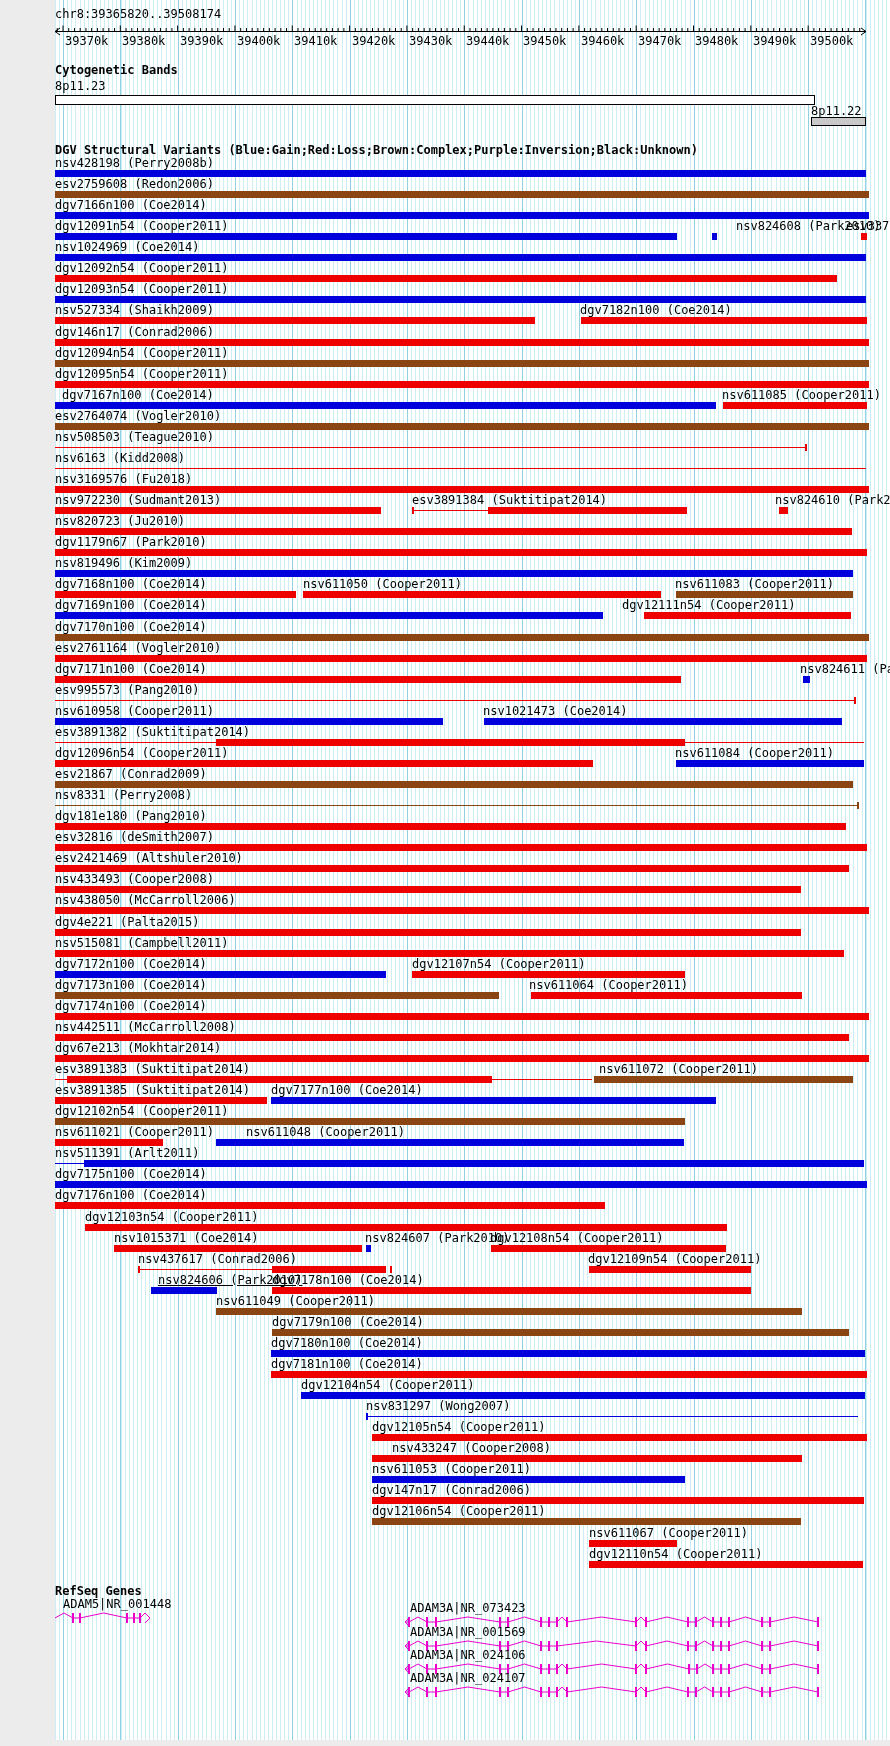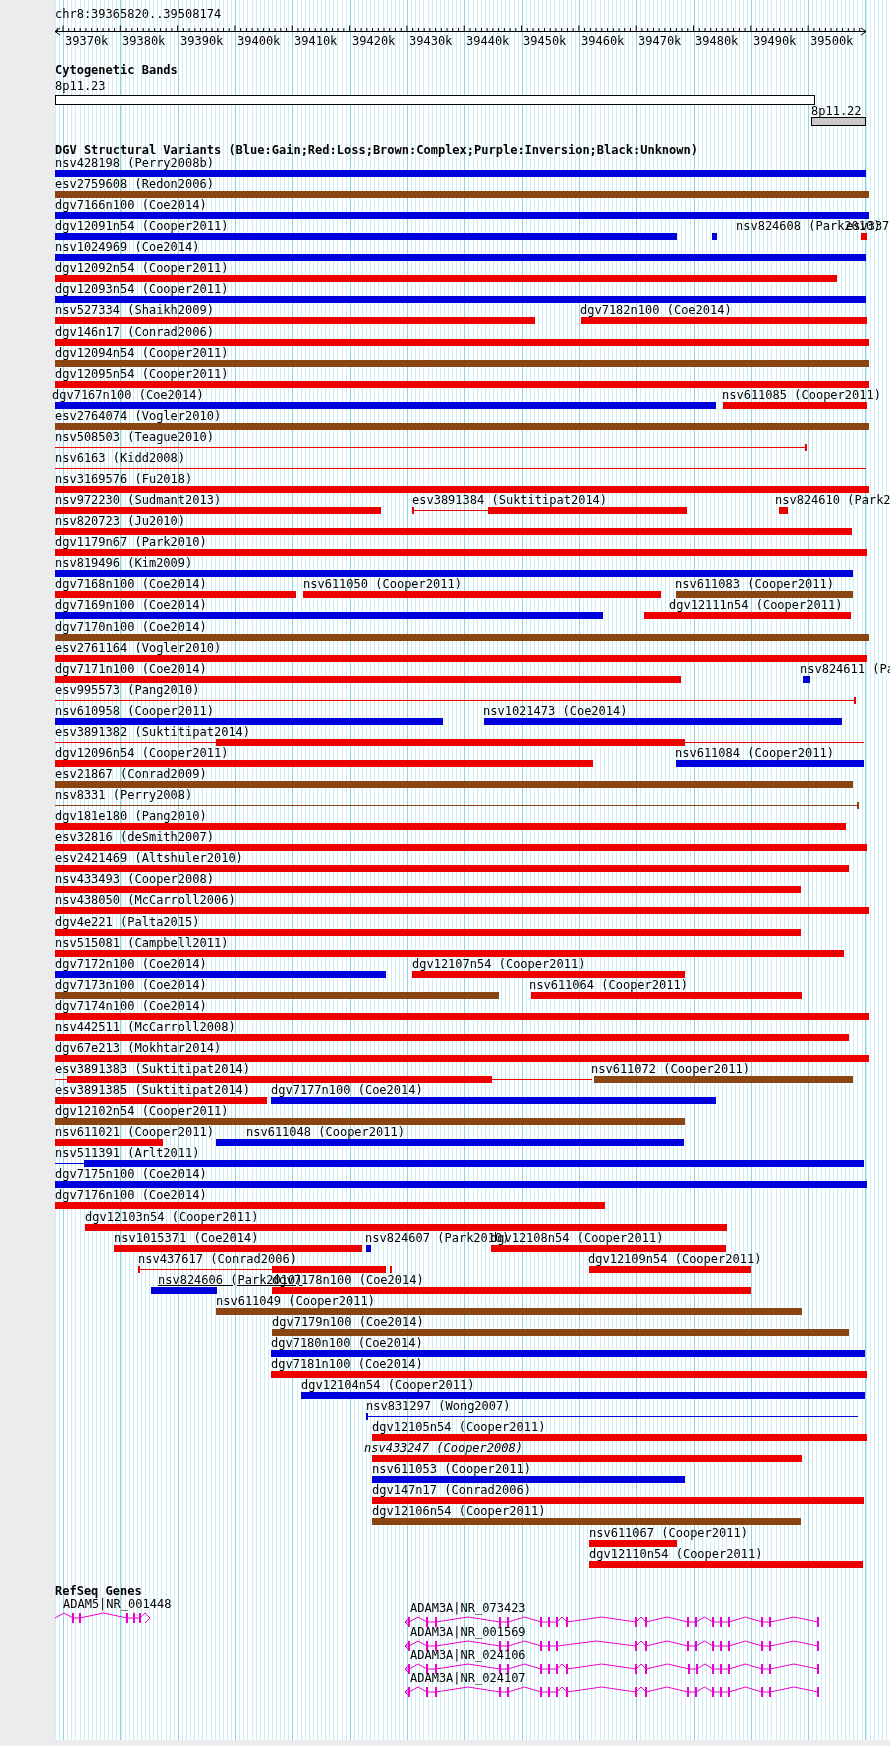--- a/index.html
+++ b/index.html
@@ -221,21 +221,21 @@
       <div class="lbl" style="left: 55px; top: 304px;">nsv527334 (Shaikh2009)</div>
       <div class="lbl" style="left: 580px; top: 304px;">dgv7182n100 (Coe2014)</div>
       <div class="seg" style="left: 55px; top: 317px; width: 480px; height: 7px; background: rgb(238, 0, 0);"></div>
       <div class="seg" style="left: 581px; top: 317px; width: 286px; height: 7px; background: rgb(238, 0, 0);"></div>
       <div class="lbl" style="left: 55px; top: 326px;">dgv146n17 (Conrad2006)</div>
       <div class="seg" style="left: 55px; top: 339px; width: 814px; height: 7px; background: rgb(238, 0, 0);"></div>
       <div class="lbl" style="left: 55px; top: 347px;">dgv12094n54 (Cooper2011)</div>
       <div class="seg" style="left: 55px; top: 360px; width: 814px; height: 7px; background: rgb(139, 69, 19);"></div>
       <div class="lbl" style="left: 55px; top: 368px;">dgv12095n54 (Cooper2011)</div>
       <div class="seg" style="left: 55px; top: 381px; width: 814px; height: 7px; background: rgb(238, 0, 0);"></div>
-      <div class="lbl" style="left: 52px; top: 389px;">dgv7167n100 (Coe2014)</div>
+      <div class="lbl" style="left: 62px; top: 389px;">dgv7167n100 (Coe2014)</div>
       <div class="lbl" style="left: 722px; top: 389px;">nsv611085 (Cooper2011)</div>
       <div class="seg" style="left: 55px; top: 402px; width: 661px; height: 7px; background: rgb(0, 0, 221);"></div>
       <div class="seg" style="left: 723px; top: 402px; width: 144px; height: 7px; background: rgb(238, 0, 0);"></div>
       <div class="lbl" style="left: 55px; top: 410px;">esv2764074 (Vogler2010)</div>
       <div class="seg" style="left: 55px; top: 423px; width: 814px; height: 7px; background: rgb(139, 69, 19);"></div>
       <div class="lbl" style="left: 55px; top: 431px;">nsv508503 (Teague2010)</div>
       <div class="seg" style="left: 55px; top: 447px; width: 752px; height: 1px; background: rgb(238, 0, 0);"></div>
       <div class="seg" style="left: 805px; top: 444px; width: 2px; height: 7px; background: rgb(238, 0, 0);"></div>
       <div class="lbl" style="left: 55px; top: 452px;">nsv6163 (Kidd2008)</div>
       <div class="seg" style="left: 55px; top: 468px; width: 811px; height: 1px; background: rgb(238, 0, 0);"></div>
@@ -255,21 +255,21 @@
       <div class="seg" style="left: 55px; top: 549px; width: 812px; height: 7px; background: rgb(238, 0, 0);"></div>
       <div class="lbl" style="left: 55px; top: 557px;">nsv819496 (Kim2009)</div>
       <div class="seg" style="left: 55px; top: 570px; width: 798px; height: 7px; background: rgb(0, 0, 221);"></div>
       <div class="lbl" style="left: 55px; top: 578px;">dgv7168n100 (Coe2014)</div>
       <div class="lbl" style="left: 303px; top: 578px;">nsv611050 (Cooper2011)</div>
       <div class="lbl" style="left: 675px; top: 578px;">nsv611083 (Cooper2011)</div>
       <div class="seg" style="left: 55px; top: 591px; width: 241px; height: 7px; background: rgb(238, 0, 0);"></div>
       <div class="seg" style="left: 303px; top: 591px; width: 358px; height: 7px; background: rgb(238, 0, 0);"></div>
       <div class="seg" style="left: 676px; top: 591px; width: 177px; height: 7px; background: rgb(139, 69, 19);"></div>
       <div class="lbl" style="left: 55px; top: 599px;">dgv7169n100 (Coe2014)</div>
-      <div class="lbl" style="left: 653px; top: 599px; padding-left: 16px;">dgv12111n54 (Cooper2011)</div>
+      <div class="lbl" style="left: 622px; top: 599px;">dgv12111n54 (Cooper2011)</div>
       <div class="seg" style="left: 55px; top: 612px; width: 548px; height: 7px; background: rgb(0, 0, 221);"></div>
       <div class="seg" style="left: 644px; top: 612px; width: 207px; height: 7px; background: rgb(238, 0, 0);"></div>
       <div class="lbl" style="left: 55px; top: 621px;">dgv7170n100 (Coe2014)</div>
       <div class="seg" style="left: 55px; top: 634px; width: 814px; height: 7px; background: rgb(139, 69, 19);"></div>
       <div class="lbl" style="left: 55px; top: 642px;">esv2761164 (Vogler2010)</div>
       <div class="seg" style="left: 55px; top: 655px; width: 812px; height: 7px; background: rgb(238, 0, 0);"></div>
       <div class="lbl" style="left: 55px; top: 663px;">dgv7171n100 (Coe2014)</div>
       <div class="lbl" style="left: 800px; top: 663px;">nsv824611 (Park2010)</div>
       <div class="seg" style="left: 55px; top: 676px; width: 626px; height: 7px; background: rgb(238, 0, 0);"></div>
       <div class="seg" style="left: 803px; top: 676px; width: 7px; height: 7px; background: rgb(0, 0, 221);"></div>
@@ -314,21 +314,21 @@
       <div class="lbl" style="left: 529px; top: 979px;">nsv611064 (Cooper2011)</div>
       <div class="seg" style="left: 55px; top: 992px; width: 444px; height: 7px; background: rgb(139, 69, 19);"></div>
       <div class="seg" style="left: 531px; top: 992px; width: 271px; height: 7px; background: rgb(238, 0, 0);"></div>
       <div class="lbl" style="left: 55px; top: 1000px;">dgv7174n100 (Coe2014)</div>
       <div class="seg" style="left: 55px; top: 1013px; width: 814px; height: 7px; background: rgb(238, 0, 0);"></div>
       <div class="lbl" style="left: 55px; top: 1021px;">nsv442511 (McCarroll2008)</div>
       <div class="seg" style="left: 55px; top: 1034px; width: 794px; height: 7px; background: rgb(238, 0, 0);"></div>
       <div class="lbl" style="left: 55px; top: 1042px;">dgv67e213 (Mokhtar2014)</div>
       <div class="seg" style="left: 55px; top: 1055px; width: 814px; height: 7px; background: rgb(238, 0, 0);"></div>
       <div class="lbl" style="left: 55px; top: 1063px;">esv3891383 (Suktitipat2014)</div>
-      <div class="lbl" style="left: 591px; top: 1063px;">nsv611072 (Cooper2011)</div>
+      <div class="lbl" style="left: 591px; top: 1063px; padding-left: 8px;">nsv611072 (Cooper2011)</div>
       <div class="seg" style="left: 55px; top: 1079px; width: 537px; height: 1px; background: rgb(238, 0, 0);"></div>
       <div class="seg" style="left: 67px; top: 1076px; width: 425px; height: 7px; background: rgb(238, 0, 0);"></div>
       <div class="seg" style="left: 594px; top: 1076px; width: 259px; height: 7px; background: rgb(139, 69, 19);"></div>
       <div class="lbl" style="left: 55px; top: 1084px;">esv3891385 (Suktitipat2014)</div>
       <div class="lbl" style="left: 271px; top: 1084px;">dgv7177n100 (Coe2014)</div>
       <div class="seg" style="left: 55px; top: 1097px; width: 212px; height: 7px; background: rgb(238, 0, 0);"></div>
       <div class="seg" style="left: 271px; top: 1097px; width: 445px; height: 7px; background: rgb(0, 0, 221);"></div>
       <div class="lbl" style="left: 55px; top: 1105px;">dgv12102n54 (Cooper2011)</div>
       <div class="seg" style="left: 55px; top: 1118px; width: 630px; height: 7px; background: rgb(139, 69, 19);"></div>
       <div class="lbl" style="left: 55px; top: 1126px;">nsv611021 (Cooper2011)</div>
@@ -369,21 +369,21 @@
       <div class="seg" style="left: 271px; top: 1350px; width: 594px; height: 7px; background: rgb(0, 0, 221);"></div>
       <div class="lbl" style="left: 271px; top: 1358px;">dgv7181n100 (Coe2014)</div>
       <div class="seg" style="left: 271px; top: 1371px; width: 596px; height: 7px; background: rgb(238, 0, 0);"></div>
       <div class="lbl" style="left: 301px; top: 1379px;">dgv12104n54 (Cooper2011)</div>
       <div class="seg" style="left: 301px; top: 1392px; width: 564px; height: 7px; background: rgb(0, 0, 221);"></div>
       <div class="lbl" style="left: 366px; top: 1400px;">nsv831297 (Wong2007)</div>
       <div class="seg" style="left: 366px; top: 1413px; width: 2px; height: 7px; background: rgb(0, 0, 221);"></div>
       <div class="seg" style="left: 366px; top: 1416px; width: 492px; height: 1px; background: rgb(0, 0, 221);"></div>
       <div class="lbl" style="left: 372px; top: 1421px;">dgv12105n54 (Cooper2011)</div>
       <div class="seg" style="left: 372px; top: 1434px; width: 495px; height: 7px; background: rgb(238, 0, 0);"></div>
-      <div class="lbl" style="left: 364px; top: 1442px; font-style: italic;">nsv433247 (Cooper2008)</div>
+      <div class="lbl" style="left: 392px; top: 1442px;">nsv433247 (Cooper2008)</div>
       <div class="seg" style="left: 372px; top: 1455px; width: 430px; height: 7px; background: rgb(238, 0, 0);"></div>
       <div class="lbl" style="left: 372px; top: 1463px;">nsv611053 (Cooper2011)</div>
       <div class="seg" style="left: 372px; top: 1476px; width: 313px; height: 7px; background: rgb(0, 0, 221);"></div>
       <div class="lbl" style="left: 372px; top: 1484px;">dgv147n17 (Conrad2006)</div>
       <div class="seg" style="left: 372px; top: 1497px; width: 492px; height: 7px; background: rgb(238, 0, 0);"></div>
       <div class="lbl" style="left: 372px; top: 1505px;">dgv12106n54 (Cooper2011)</div>
       <div class="seg" style="left: 372px; top: 1518px; width: 429px; height: 7px; background: rgb(139, 69, 19);"></div>
       <div class="lbl" style="left: 589px; top: 1527px;">nsv611067 (Cooper2011)</div>
       <div class="seg" style="left: 589px; top: 1540px; width: 88px; height: 7px; background: rgb(238, 0, 0);"></div>
       <div class="lbl" style="left: 589px; top: 1548px;">dgv12110n54 (Cooper2011)</div>

